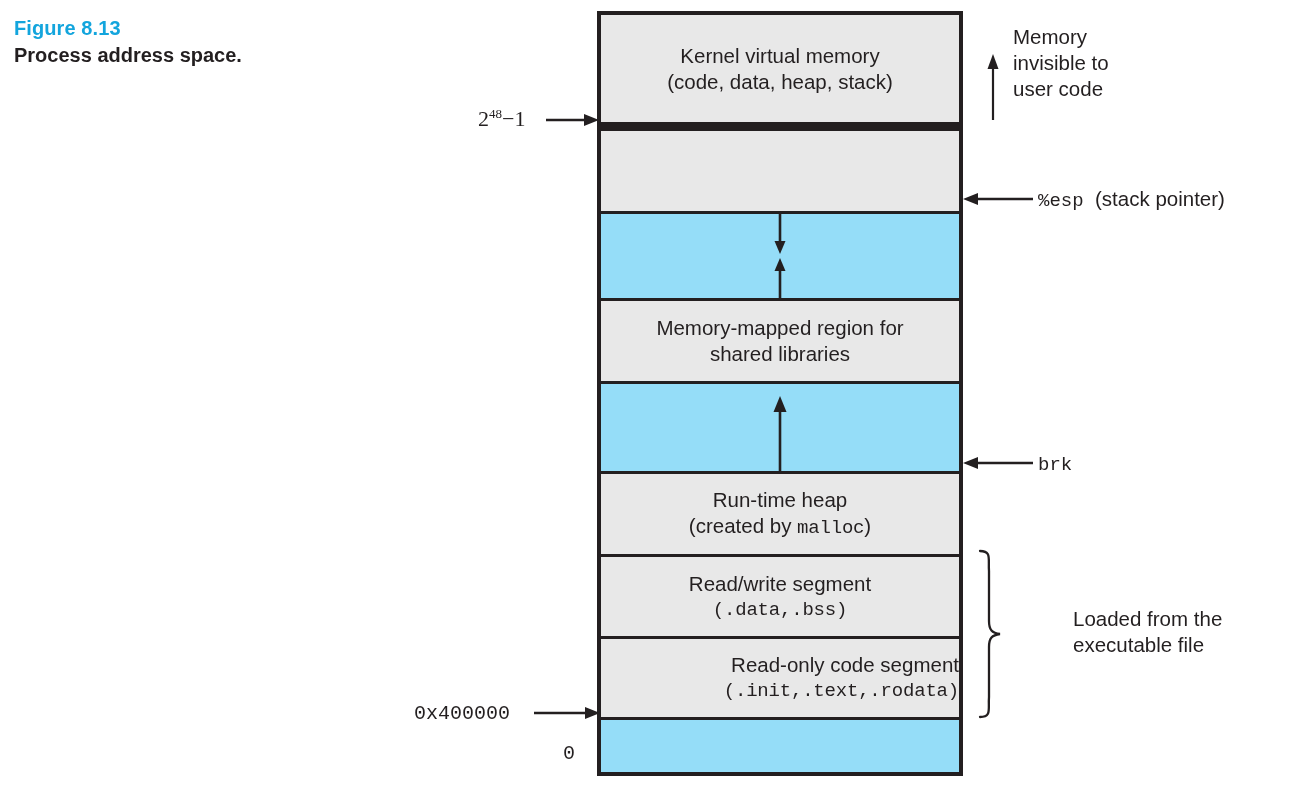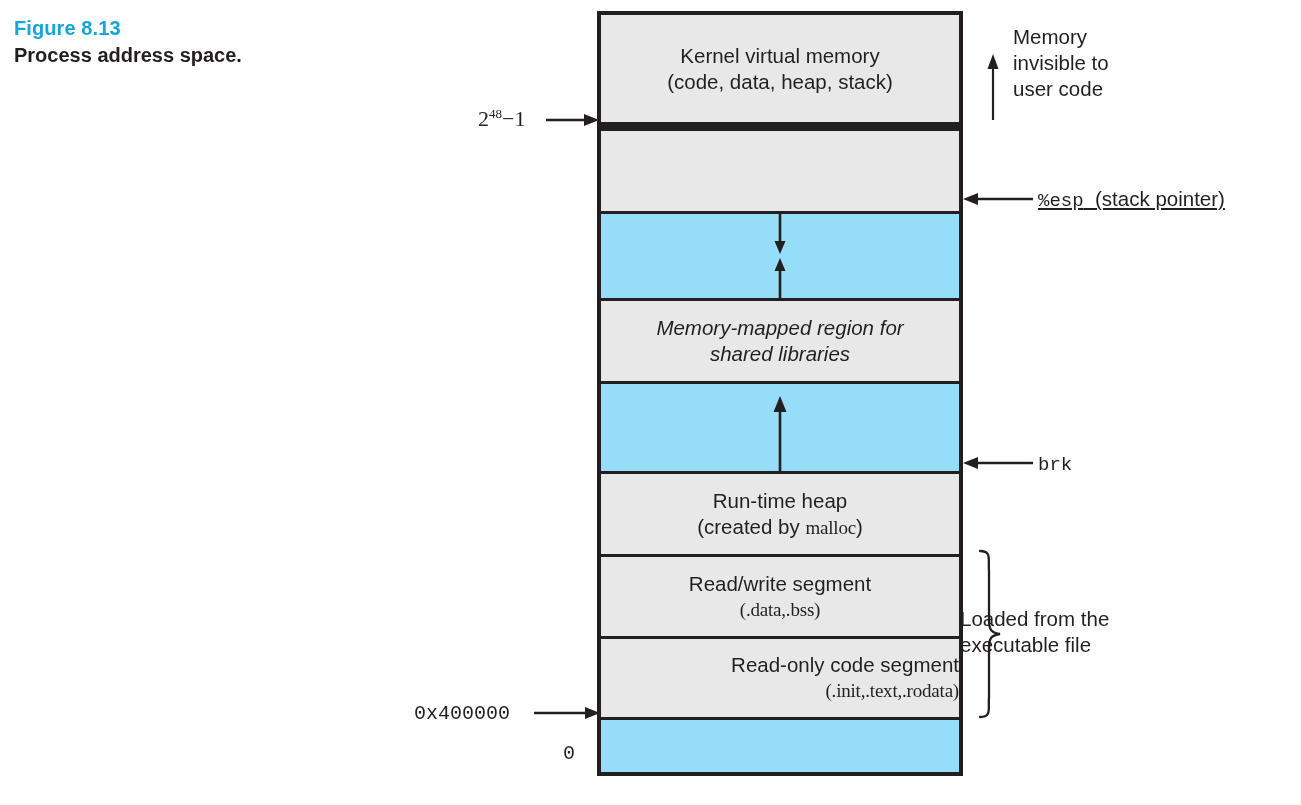--- a/index.html
+++ b/index.html
@@ -78,21 +78,21 @@
     background: #231f20;
   }
 
   .rline {
     font-size: 20.5px;
     line-height: 26px;
     white-space: nowrap;
     color: #231f20;
   }
   .mono {
-    font-family: Liberation Serif, serif;
+    font-family: Liberation Mono, monospace;
     font-size: 19px;
     letter-spacing: -0.2px;
   }
 
   
   .vgap-arrows {
     position: absolute;
     left: 50%;
     transform: translateX(-50%);
     top: 0;
@@ -158,21 +158,21 @@
       <svg width="20" height="84" viewBox="0 0 20 84">
         <line x1="10" y1="0" x2="10" y2="32" stroke="#231f20" stroke-width="2.6"></line>
         <polygon points="10,40 4.5,27 15.5,27" fill="#231f20"></polygon>
         <line x1="10" y1="84" x2="10" y2="52" stroke="#231f20" stroke-width="2.6"></line>
         <polygon points="10,44 4.5,57 15.5,57" fill="#231f20"></polygon>
       </svg>
     </div>
   </div>
   <div class="sep-thin" style="top:283px;"></div>
 
-  <div class="region gray" style="top:286px; height:80px;font-style:italic;">
+  <div class="region gray" style="top:286px; height:80px;">
     <div class="rline">Memory-mapped region for</div>
     <div class="rline">shared libraries</div>
   </div>
   <div class="sep-thin" style="top:366px;"></div>
 
   <div class="region blue" style="top:369px; height:87px;">
     <div class="vgap-arrows">
       <svg width="20" height="87" viewBox="0 0 20 87">
         <line x1="10" y1="87" x2="10" y2="22" stroke="#231f20" stroke-width="2.6"></line>
         <polygon points="10,12 3.5,28 16.5,28" fill="#231f20"></polygon>
@@ -232,37 +232,37 @@
 <div class="right-note" style="left:1013px; top:24px;">
   <div>Memory</div>
   <div>invisible to</div>
   <div>user code</div>
 </div>
 
 <svg style="position:absolute; left:961px; top:192px;" width="72" height="14" viewBox="0 0 72 14">
   <line x1="72" y1="7" x2="15" y2="7" stroke="#231f20" stroke-width="2.4"></line>
   <polygon points="2,7 17,1 17,13" fill="#231f20"></polygon>
 </svg>
-<div class="right-note" style="left:1038px; top:186px;text-decoration:underline;">
+<div class="right-note" style="left:1038px; top:186px;">
   <span class="mono-inline">%esp</span><span>&nbsp;&nbsp;</span><span>(stack pointer)</span>
 </div>
 
 <svg style="position:absolute; left:961px; top:456px;" width="72" height="14" viewBox="0 0 72 14">
   <line x1="72" y1="7" x2="15" y2="7" stroke="#231f20" stroke-width="2.4"></line>
   <polygon points="2,7 17,1 17,13" fill="#231f20"></polygon>
 </svg>
 <div class="right-note" style="left:1038px; top:450px;">
   <span class="mono-inline">brk</span>
 </div>
 
 <svg style="position:absolute; left:976px; top:549px;" width="30" height="170" viewBox="0 0 30 170">
   <path d="M 4 2
            C 16 2, 12 10, 13 22
            L 13 72
            C 13 81, 16 84, 24 85
            C 16 86, 13 89, 13 98
            L 13 148
            C 12 160, 16 168, 4 168" fill="none" stroke="#231f20" stroke-width="2.3" stroke-linecap="round"></path>
 </svg>
-<div class="right-note" style="left:960px; top:606px;">
+<div class="right-note" style="left:1073px; top:606px;">
   <div>Loaded from the</div>
   <div>executable file</div>
 </div>
 
 </body></html>

